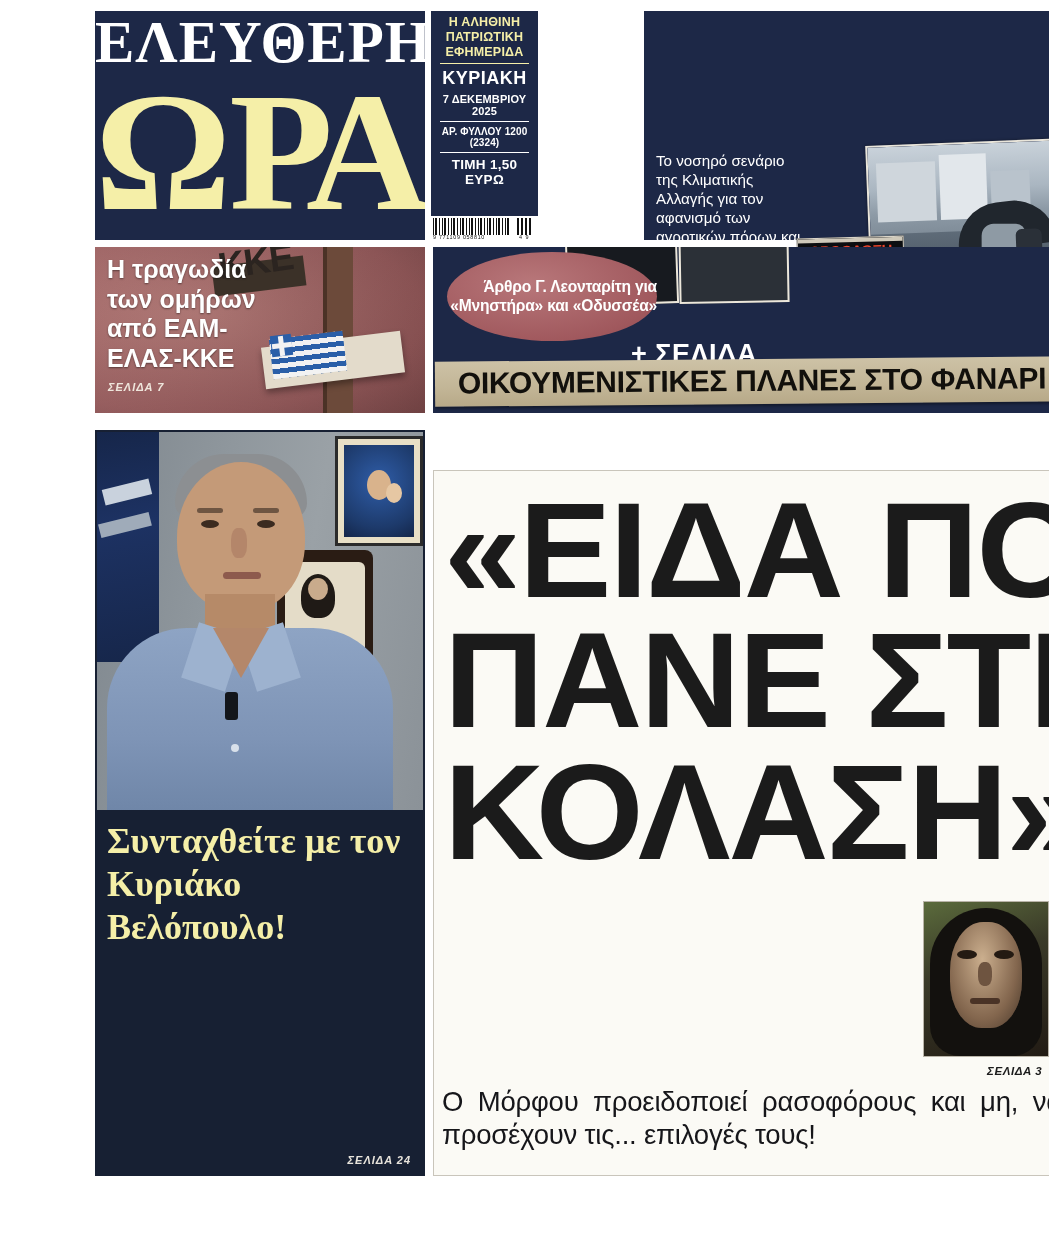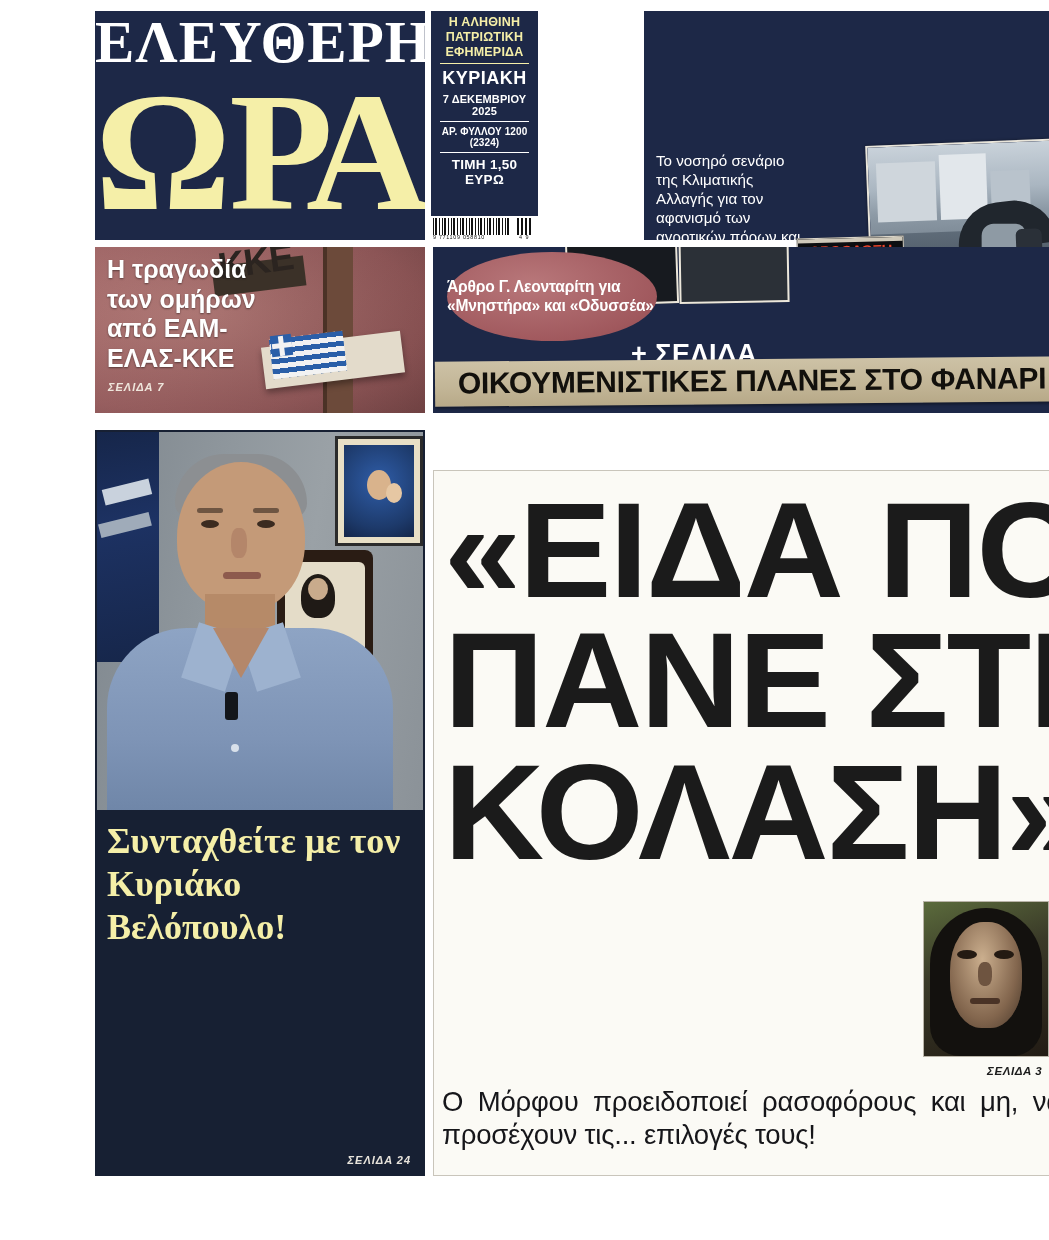--- a/index.html
+++ b/index.html
@@ -80,21 +80,21 @@
   .kke-flagc2{position:absolute;left:177px;top:96px;width:20px;height:5px;background:#f2f2f2;transform:rotate(-7deg);}
   .kke-title{position:absolute;left:12px;top:8px;width:170px;color:#fff;font-weight:700;font-size:25px;line-height:1.18;
       text-shadow:0 1px 2px rgba(0,0,0,.45);}
   .kke-page{position:absolute;left:13px;top:134px;color:#efe6dc;font-weight:700;font-style:italic;font-size:11px;letter-spacing:1px;}
 
   
   .ov-wrap{position:absolute;left:385px;top:247px;width:637px;height:166px;background:#1d2847;overflow:hidden;}
   .oval{position:absolute;left:14px;top:5px;width:210px;height:89px;border-radius:50%;
       background:radial-gradient(ellipse at 40% 35%,#b8777a,#a0585d 72%,#8d4b51);
       display:flex;align-items:center;justify-content:center;}
-  .oval-txt{color:#fff;font-weight:700;font-size:15.6px;line-height:1.2;text-align:left;letter-spacing:-.2px;}
+  .oval-txt{color:#fff;font-weight:700;font-size:15.6px;line-height:1.2;text-align:right;letter-spacing:-.2px;}
   .ent-plus{position:absolute;left:198px;top:92px;color:#fff;font-weight:700;font-size:27px;letter-spacing:.5px;}
   .ent-band{position:absolute;left:2px;top:112px;width:634px;height:45px;
       background:linear-gradient(#cdc2a6,#c2b596 60%,#b7a988);
       transform:rotate(-.5deg);box-shadow:0 2px 3px rgba(0,0,0,.4);}
   .ent-band-txt{position:absolute;left:0;top:5px;width:634px;text-align:center;color:#12100c;font-weight:700;
       font-size:30px;letter-spacing:-.3px;}
   .tr-ph1{position:absolute;left:133px;top:-8px;width:108px;height:62px;background:#171a1f;transform:rotate(-2deg);border:2px solid #ece7db;}
   .tr-ph2{position:absolute;left:246px;top:-14px;width:106px;height:66px;background:#2b3037;transform:rotate(-1deg);border:2px solid #ece7db;}
 
   

